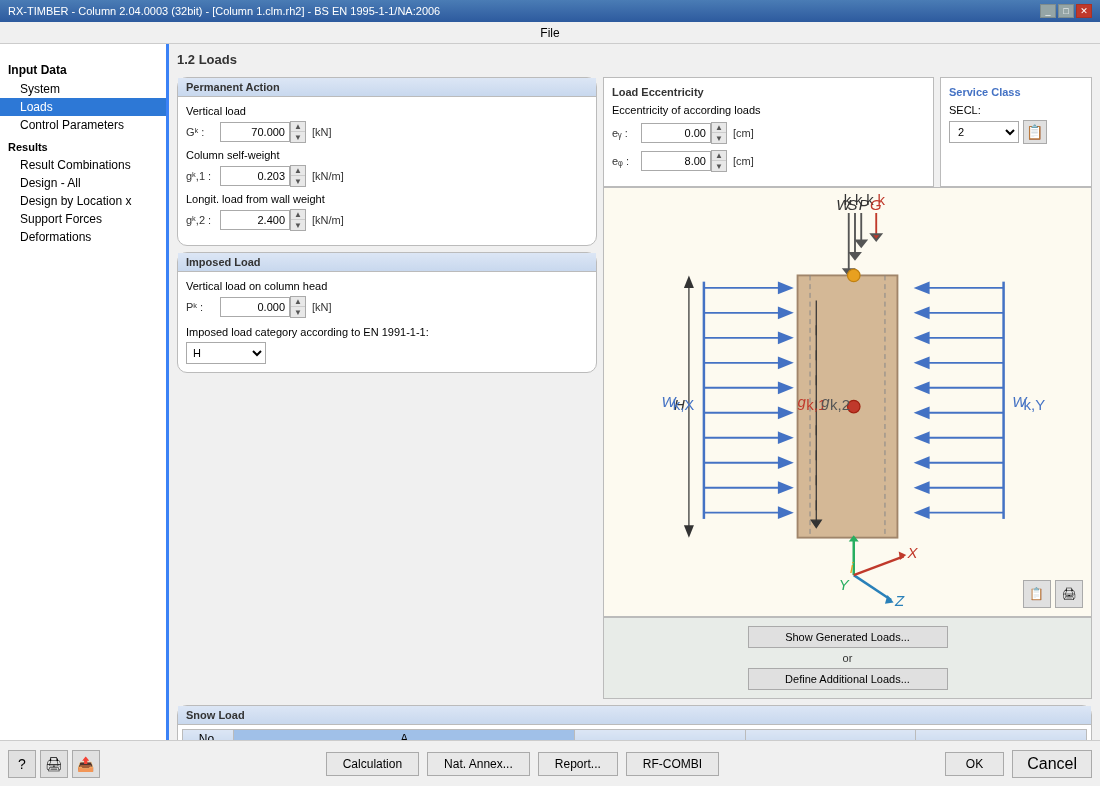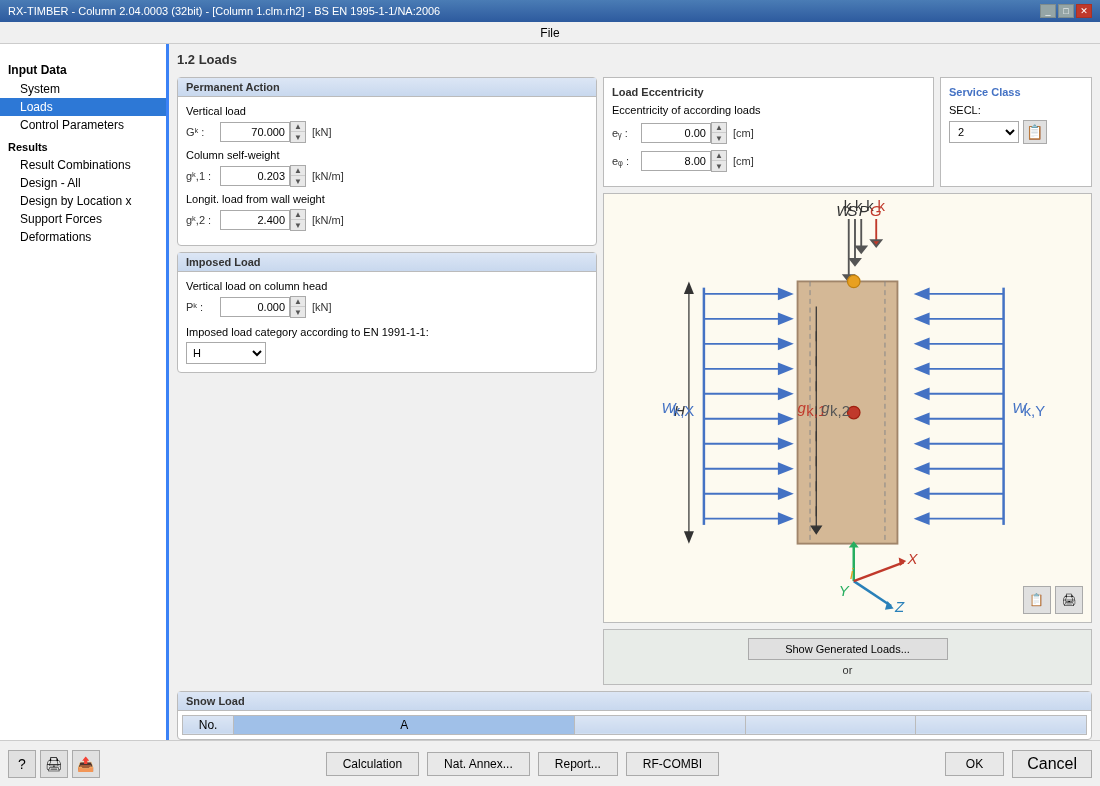--- a/index.html
+++ b/index.html
@@ -77,21 +77,21 @@
       font-size: 13px;
       font-weight: bold;
       color: #333;
       margin-bottom: 4px;
     }
 
     
     .panel {
       background: white;
       border: 1px solid #bbb;
-      border-radius: 4px;
+      border-radius: 10px;
     }
     .panel-header {
       background: linear-gradient(to bottom, #dce6f5, #c8d8ee);
       border-bottom: 1px solid #bbb;
       padding: 3px 8px;
       font-size: 11px;
       font-weight: bold;
       color: #333;
     }
     .panel-body { padding: 8px; }
@@ -341,21 +341,21 @@
               <option>A</option>
               <option>B</option>
               <option>C</option>
               <option>D</option>
               <option>E</option>
             </select>
           </div>
         </div>
       </div>
 
-      <div style="display:flex; flex-direction:column; gap:6px; flex:1;">
+      <div style="display:flex; flex-direction:column; flex:1;">
         <div style="display:flex; gap:6px;">
 
           <div class="eccentricity-panel" style="flex:1;">
             <div class="eccentricity-title">Load Eccentricity</div>
             <div style="font-size:11px; margin-bottom:6px;">Eccentricity of according loads</div>
             <div class="form-row">
               <span class="form-label" style="min-width:25px;">eᵧ :</span>
               <div class="spinner-wrap">
                 <input class="form-input" type="text" value="0.00" style="">
                 <div class="spinner-btns">
@@ -527,20 +527,21 @@
           
           <div class="viz-bottom-icons">
             <button class="viz-icon-btn" title="Copy">📋</button>
             <button class="viz-icon-btn" title="Print">🖨</button>
           </div>
         </div>
 
         <div style="display:flex; flex-direction:column; align-items:center; gap:4px; background:#e8ece8; border:1px solid #bbb; padding:8px;">
           <button class="load-btn">Show Generated Loads...</button>
           <span class="load-or">or</span>
+          <button class="load-btn">Define Additional Loads...</button>
         </div>
       </div>
     </div>
 
     <div class="panel">
       <div class="panel-header">Snow Load</div>
       <div class="panel-body" style="padding:4px;">
         <table class="data-table">
           <thead>
             <tr>

